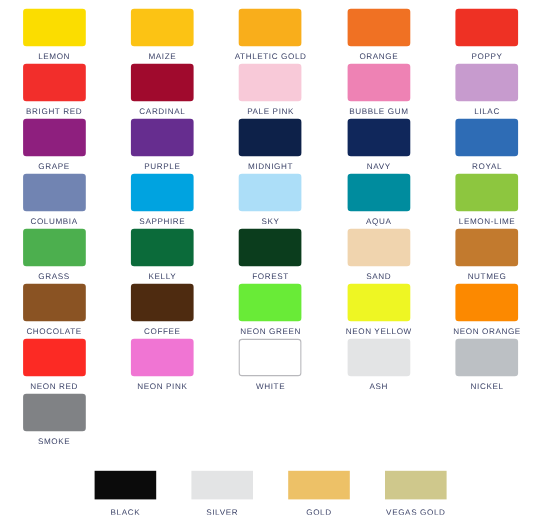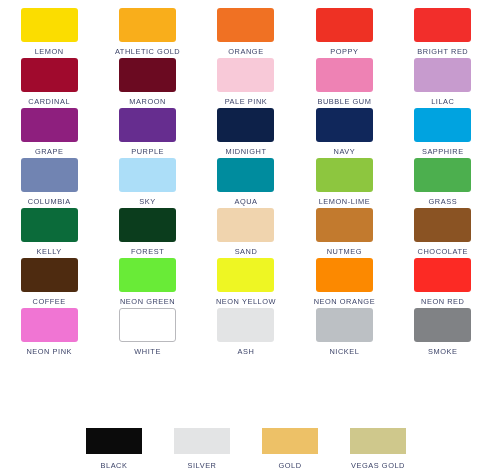--- a/index.html
+++ b/index.html
@@ -97,44 +97,44 @@
 </head>
 <body>
 
 <div id="chart">
   <div class="grid">
       <div class="cell">
         <div class="swatch" style="background: rgb(251, 221, 0);"></div>
         <div class="label">LEMON</div>
       </div>
       <div class="cell">
+        <div class="swatch" style="background: rgb(252, 195, 20);"></div>
+        <div class="label">MAIZE</div>
+      </div>
+      <div class="cell">
         <div class="swatch" style="background: rgb(249, 174, 27);"></div>
         <div class="label">ATHLETIC GOLD</div>
       </div>
       <div class="cell">
         <div class="swatch" style="background: rgb(240, 113, 35);"></div>
         <div class="label">ORANGE</div>
       </div>
       <div class="cell">
         <div class="swatch" style="background: rgb(238, 49, 36);"></div>
         <div class="label">POPPY</div>
       </div>
       <div class="cell">
         <div class="swatch" style="background: rgb(242, 46, 43);"></div>
         <div class="label">BRIGHT RED</div>
       </div>
       <div class="cell">
         <div class="swatch" style="background: rgb(160, 10, 45);"></div>
         <div class="label">CARDINAL</div>
       </div>
       <div class="cell">
-        <div class="swatch" style="background: rgb(107, 10, 33);"></div>
-        <div class="label">MAROON</div>
-      </div>
-      <div class="cell">
         <div class="swatch" style="background: rgb(248, 201, 216);"></div>
         <div class="label">PALE PINK</div>
       </div>
       <div class="cell">
         <div class="swatch" style="background: rgb(238, 130, 180);"></div>
         <div class="label">BUBBLE GUM</div>
       </div>
       <div class="cell">
         <div class="swatch" style="background: rgb(199, 155, 206);"></div>
         <div class="label">LILAC</div>
@@ -149,28 +149,32 @@
       </div>
       <div class="cell">
         <div class="swatch" style="background: rgb(13, 33, 73);"></div>
         <div class="label">MIDNIGHT</div>
       </div>
       <div class="cell">
         <div class="swatch" style="background: rgb(16, 39, 91);"></div>
         <div class="label">NAVY</div>
       </div>
       <div class="cell">
+        <div class="swatch" style="background: rgb(46, 108, 181);"></div>
+        <div class="label">ROYAL</div>
+      </div>
+      <div class="cell">
+        <div class="swatch" style="background: rgb(113, 132, 178);"></div>
+        <div class="label">COLUMBIA</div>
+      </div>
+      <div class="cell">
         <div class="swatch" style="background: rgb(0, 163, 224);"></div>
         <div class="label">SAPPHIRE</div>
       </div>
       <div class="cell">
-        <div class="swatch" style="background: rgb(113, 132, 178);"></div>
-        <div class="label">COLUMBIA</div>
-      </div>
-      <div class="cell">
         <div class="swatch" style="background: rgb(172, 222, 248);"></div>
         <div class="label">SKY</div>
       </div>
       <div class="cell">
         <div class="swatch" style="background: rgb(0, 140, 158);"></div>
         <div class="label">AQUA</div>
       </div>
       <div class="cell">
         <div class="swatch" style="background: rgb(141, 198, 63);"></div>
         <div class="label">LEMON-LIME</div>

